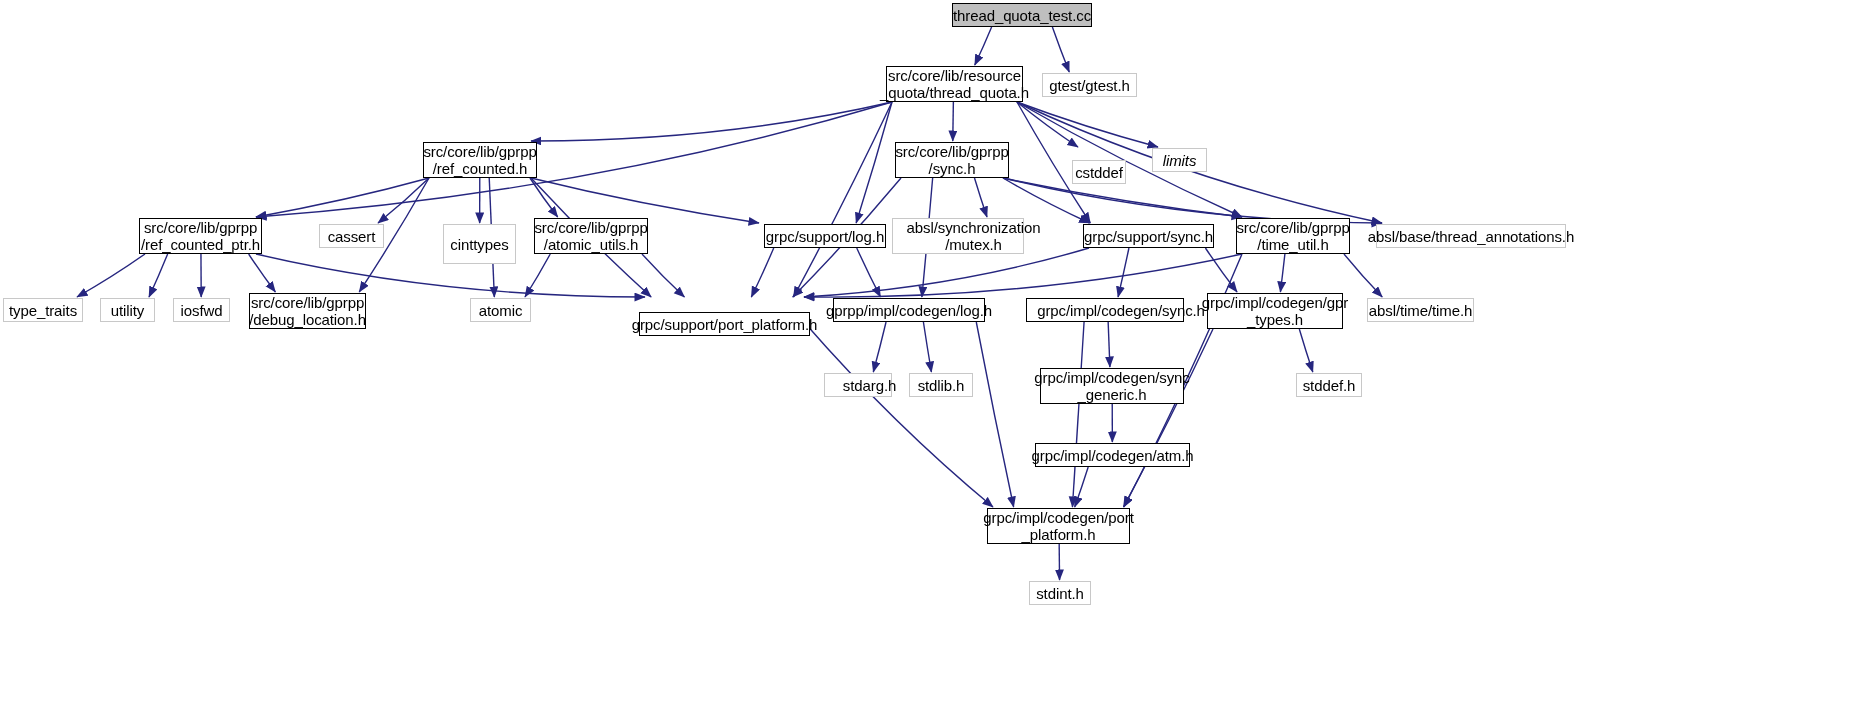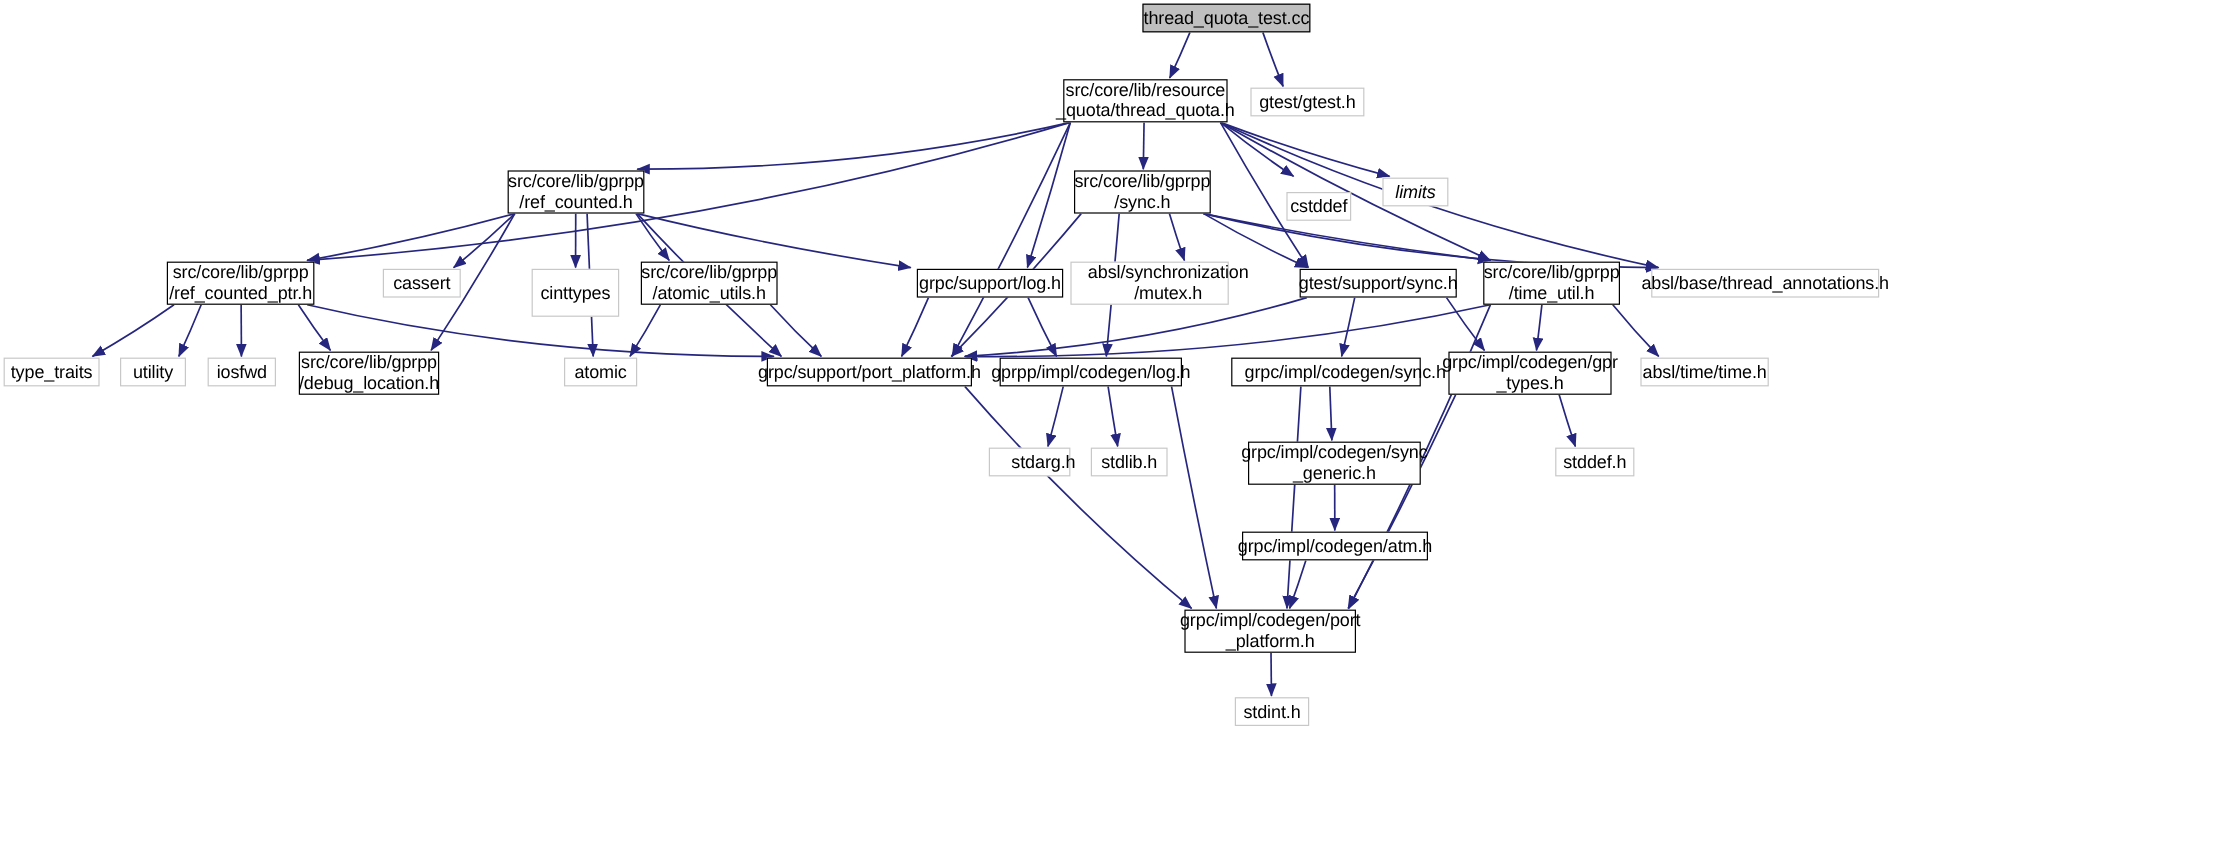--- a/index.html
+++ b/index.html
@@ -103,31 +103,31 @@
       <div class="node faint" style="left: 1152px; top: 148px; width: 55px; height: 24px; font-style: italic;">limits</div>
       <div class="node solid" style="left: 139px; top: 218px; width: 123px; height: 36px;">src/core/lib/gprpp
 /ref_counted_ptr.h</div>
       <div class="node faint" style="left: 319px; top: 224px; width: 65px; height: 24px;">cassert</div>
       <div class="node faint" style="left: 443px; top: 224px; width: 73px; height: 40px;">cinttypes</div>
       <div class="node solid" style="left: 534px; top: 218px; width: 114px; height: 36px;">src/core/lib/gprpp
 /atomic_utils.h</div>
       <div class="node solid" style="left: 753px; top: 224px; width: 122px; height: 24px; margin-left: 11px;">grpc/support/log.h</div>
       <div class="node faint" style="left: 892px; top: 218px; width: 132px; height: 36px; padding-left: 31px;">absl/synchronization
 /mutex.h</div>
-      <div class="node solid" style="left: 1083px; top: 224px; width: 131px; height: 24px;">gtest/support/sync.h</div>
+      <div class="node solid" style="left: 1083px; top: 224px; width: 131px; height: 24px;">grpc/support/sync.h</div>
       <div class="node solid" style="left: 1236px; top: 218px; width: 114px; height: 36px;">src/core/lib/gprpp
 /time_util.h</div>
       <div class="node faint" style="left: 1376px; top: 224px; width: 190px; height: 24px;">absl/base/thread_annotations.h</div>
       <div class="node faint" style="left: 3px; top: 298px; width: 80px; height: 24px;">type_traits</div>
       <div class="node faint" style="left: 100px; top: 298px; width: 55px; height: 24px;">utility</div>
       <div class="node faint" style="left: 173px; top: 298px; width: 57px; height: 24px;">iosfwd</div>
       <div class="node solid" style="left: 249px; top: 293px; width: 117px; height: 36px;">src/core/lib/gprpp
 /debug_location.h</div>
       <div class="node faint" style="left: 470px; top: 298px; width: 61px; height: 24px;">atomic</div>
-      <div class="node solid" style="left: 639px; top: 298px; width: 171px; height: 24px;">grpc/support/port_platform.h</div>
+      <div class="node solid" style="left: 639px; top: 312px; width: 171px; height: 24px;">grpc/support/port_platform.h</div>
       <div class="node solid" style="left: 833px; top: 298px; width: 152px; height: 24px;">gprpp/impl/codegen/log.h</div>
       <div class="node solid" style="left: 1026px; top: 298px; width: 158px; height: 24px; padding-left: 32px;">grpc/impl/codegen/sync.h</div>
       <div class="node solid" style="left: 1207px; top: 293px; width: 136px; height: 36px;">grpc/impl/codegen/gpr
 _types.h</div>
       <div class="node faint" style="left: 1367px; top: 298px; width: 107px; height: 24px;">absl/time/time.h</div>
       <div class="node faint" style="left: 824px; top: 373px; width: 68px; height: 24px; padding-left: 23px;">stdarg.h</div>
       <div class="node faint" style="left: 909px; top: 373px; width: 64px; height: 24px;">stdlib.h</div>
       <div class="node solid" style="left: 1040px; top: 368px; width: 144px; height: 36px;">grpc/impl/codegen/sync
 _generic.h</div>
       <div class="node faint" style="left: 1296px; top: 373px; width: 66px; height: 24px; text-align: right;">stddef.h</div>

